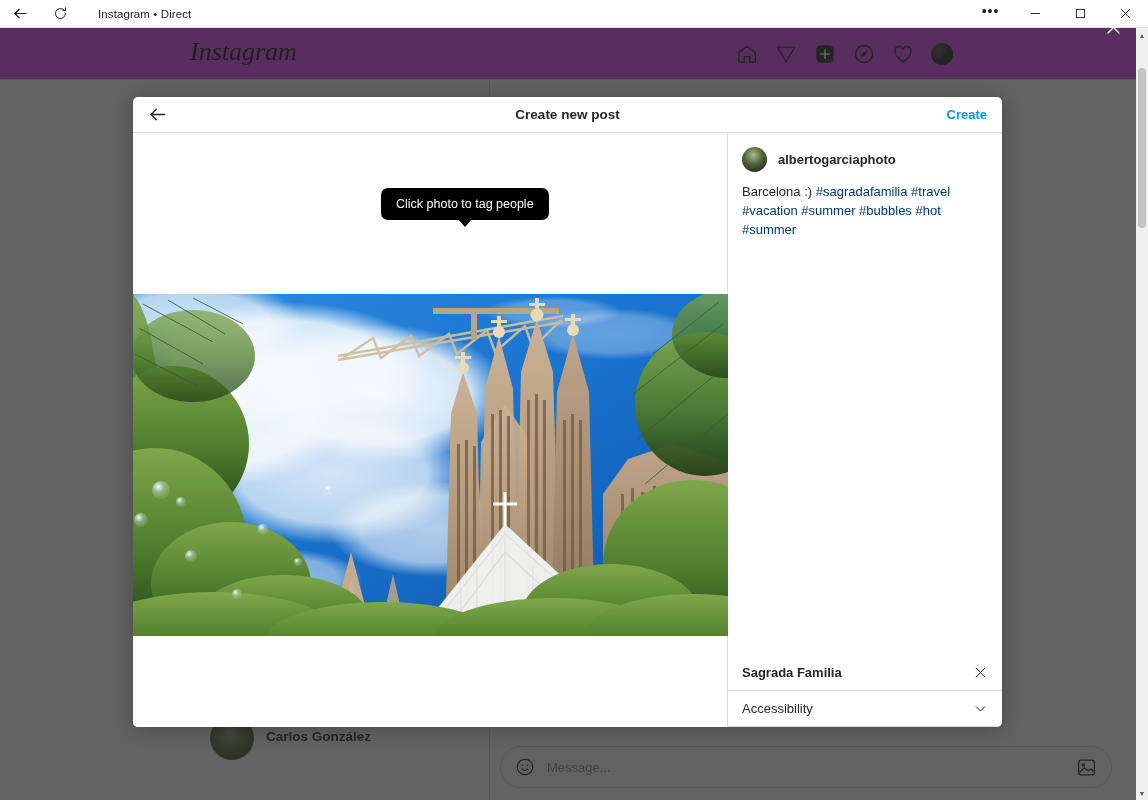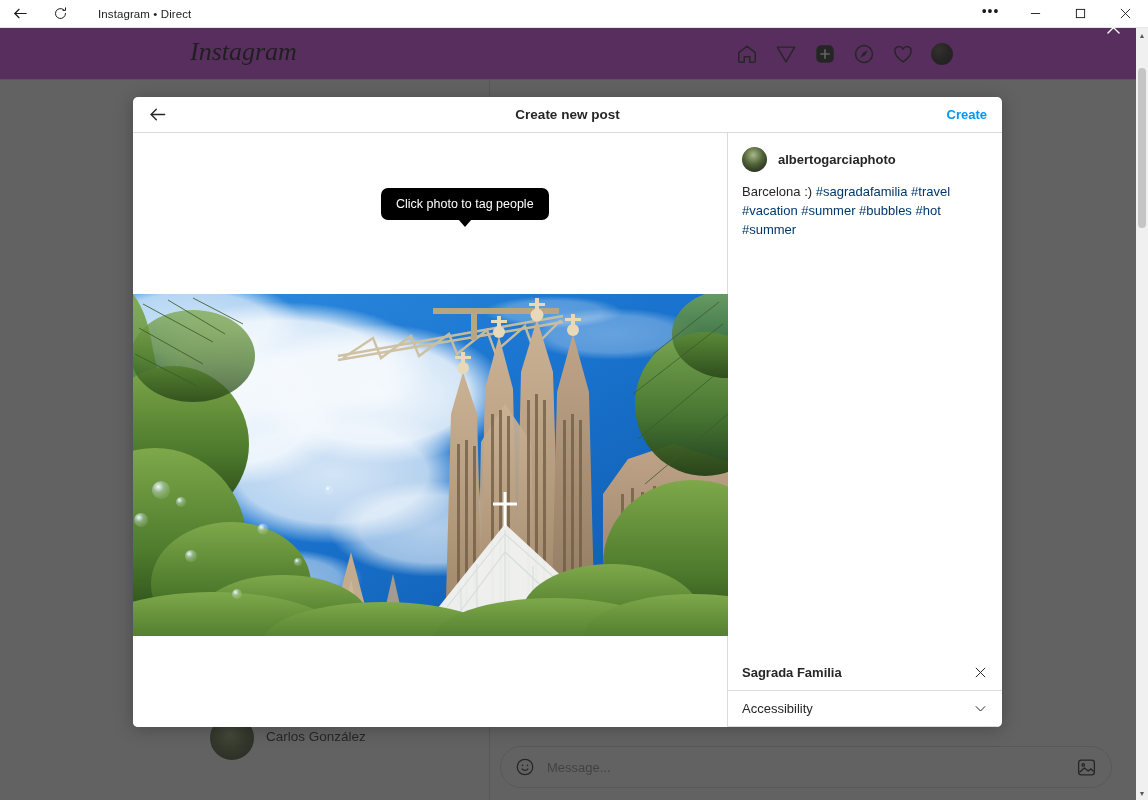--- a/index.html
+++ b/index.html
@@ -62,21 +62,21 @@
   .ig-body { position:absolute; left:0; top:52px; width:1136px; bottom:0; display:flex; }
   .ig-left {
     width:300px; border-right:1px solid #dbdbdb; padding-top:8px;
     position:relative; margin-left:190px;
   }
   .chat-row { display:flex; align-items:center; gap:12px; padding:8px 18px 8px 20px; }
   .chat-av { width:44px; height:44px; border-radius:50%; flex:0 0 44px; }
   .chat-av.a1 { background:radial-gradient(circle at 50% 45%, #f2ecd8 0%, #d9d2b4 50%, #4a5a2c 100%); }
   .chat-av.a2 { background:radial-gradient(circle at 45% 40%, #9aa87a 0%, #5e6c3f 45%, #23301a 100%); }
   .chat-txt { display:flex; flex-direction:column; gap:3px; }
-  .chat-name { font-size:13.5px; color:#262626; }
+  .chat-name { font-size:13.5px; color:#262626;font-weight:bold; }
   .chat-sub { font-size:11.5px; color:#8e8e8e; }
 
   .ig-right { flex:1; position:relative; }
   .msgbar {
     position:absolute; left:10px; right:24px; bottom:12px; height:42px;
     border:1px solid #dbdbdb; border-radius:22px;
     display:flex; align-items:center; padding:0 14px; gap:12px;
   }
   .msgbar .ph { flex:1; font-size:13px; color:#8e8e8e; }
 

